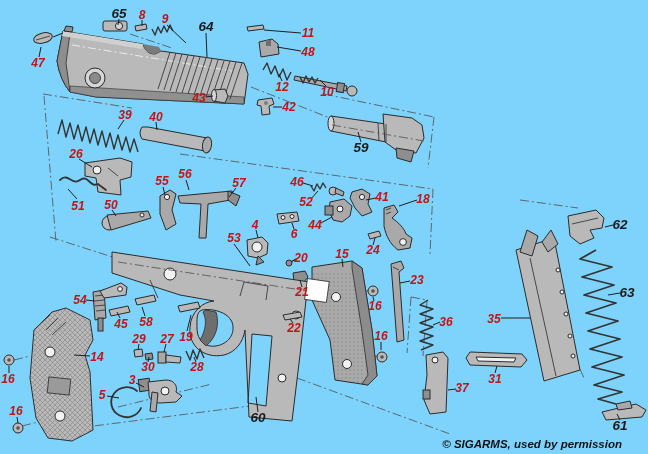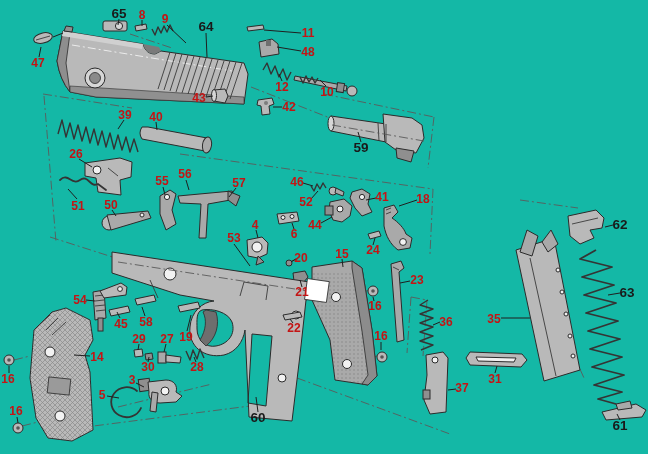--- a/index.html
+++ b/index.html
@@ -1,17 +1,17 @@
 <!DOCTYPE html>
 <html><head>
 <meta charset="utf-8">
 <style>
   html,body{margin:0;padding:0;background:#fff;}
-  .stage{position:relative;width:648px;height:454px;background:#14b8a6;overflow:hidden;
-         font-family:"Liberation Sans",sans-serif;}
+  .stage{position:relative;width:648px;height:454px;background:#7dd3fc;overflow:hidden;
+         font-family:"Liberation Sans",sans-serif;font-style:italic;}
   svg{position:absolute;left:0;top:0;}
   .part{fill:#b9b9b9;stroke:#2b2b2b;stroke-width:1;}
   .part-mid{fill:#a9a9a9;stroke:#2b2b2b;stroke-width:1;}
   .part-dark{fill:#8f8f8f;stroke:#2b2b2b;stroke-width:1;}
   .part-light{fill:#d6d6d6;stroke:#2b2b2b;stroke-width:1;}
   .hole{fill:#f2f2f2;stroke:#2b2b2b;stroke-width:1;}
   .spring{fill:none;stroke:#343434;stroke-width:1.4;stroke-linejoin:round;}
   .wire{fill:none;stroke:#343434;stroke-width:1.8;stroke-linecap:round;}
   .detail{fill:none;stroke:#3a3a3a;stroke-width:0.9;}
   .phantom{fill:none;stroke:#5a5a5a;stroke-width:0.9;stroke-dasharray:9 3 2 3;}
@@ -406,13 +406,14 @@
         <text x="197" y="371" class="lbl lbl-red" fill="#c41414">28</text>
         <text x="8" y="383" class="lbl lbl-red" fill="#c41414">16</text>
         <text x="16" y="415" class="lbl lbl-red" fill="#c41414">16</text>
         <text x="132" y="384" class="lbl lbl-red" fill="#c41414">3</text>
         <text x="102" y="399" class="lbl lbl-red" fill="#c41414">5</text>
         <text x="294" y="332" class="lbl lbl-red" fill="#c41414">22</text>
         <text x="258" y="422" class="lbl lbl-black" fill="#1a1a1a">60</text>
       </g>
 </svg>
 
+<div class="copyright">© SIGARMS, used by permission</div>
 </div>
 
 </body></html>

